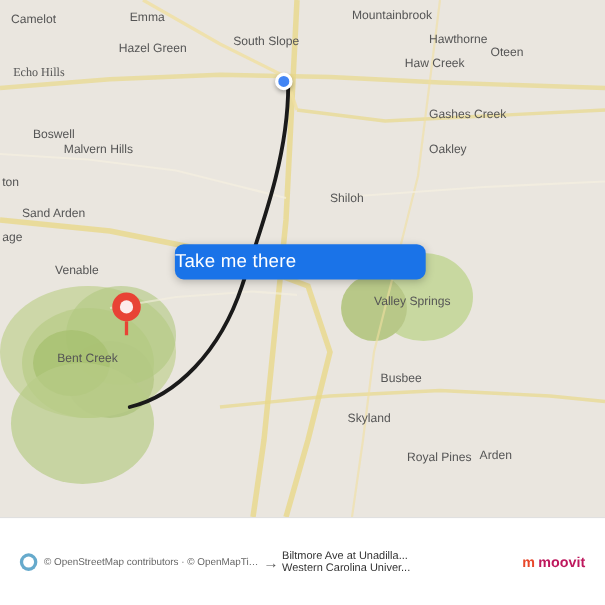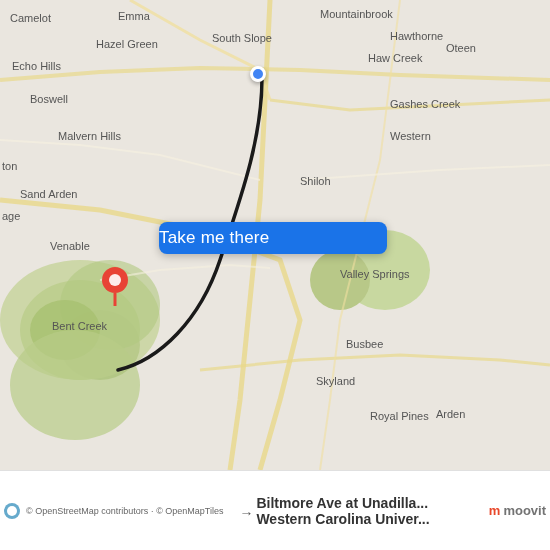--- a/index.html
+++ b/index.html
@@ -99,21 +99,21 @@
     }
 
     
     #bottom-bar {
       width: 550px;
       height: 80px;
       background: white;
       border-top: 1px solid #e0e0e0;
       display: flex;
       align-items: center;
-      padding: 0 4px;
+      padding: 0 18px;
     }
 
     .bottom-left {
       display: flex;
       align-items: center;
       gap: 6px;
       flex: 1;
       min-width: 0;
     }
 
@@ -155,27 +155,26 @@
 
     .bottom-center {
       display: flex;
       flex-direction: column;
       align-items: flex-start;
       flex: 1;
       min-width: 0;
     }
 
     .route-from, .route-to {
-      font-size: 14px;
+      font-size: 10px;
       color: #333;
       white-space: nowrap;
       overflow: hidden;
       text-overflow: ellipsis;
       max-width: 190px;
-      font-weight: bold;
     }
 
     .bottom-right {
       display: flex;
       flex-direction: column;
       align-items: flex-end;
       flex-shrink: 0;
     }
 
     .moovit-logo {
@@ -184,21 +183,21 @@
       gap: 3px;
     }
     .moovit-m {
       font-size: 13px;
       font-weight: bold;
       color: #e8472a;
     }
     .moovit-text {
       font-size: 13px;
       font-weight: bold;
-      color: #737373;
+      color: #be185d;
       text-align: right;
     }
   </style>
 </head>
 <body>
 
 <div id="map-container">
   <div class="map-bg"></div>
 
   <div class="green-area green-1"></div>
@@ -231,30 +230,30 @@
     <path d="M 300 180 L 370 175 L 440 170 L 550 165" stroke="#f5f0e0" stroke-width="2" fill="none" opacity="0.7"></path>
     <path d="M 100 280 L 160 270 L 230 265 L 270 268" stroke="#f5f0e0" stroke-width="2" fill="none" opacity="0.6"></path>
 
     <path d="M 262 78 C 262 140, 240 200, 220 260 C 200 320, 160 360, 118 370" stroke="#1a1a1a" stroke-width="3.5" fill="none" stroke-linecap="round"></path>
   </svg>
 
   <div id="map-labels">
       <span class="map-label" style="left: 10px; top: 12px;">Camelot</span>
       <span class="map-label" style="left: 118px; top: 10px;">Emma</span>
       <span class="map-label" style="left: 320px; top: 8px;">Mountainbrook</span>
-      <span class="map-label" style="left: 96px; top: 38px;">Hazel Green</span>
+      <span class="map-label" style="left: 108px; top: 38px;">Hazel Green</span>
       <span class="map-label" style="left: 212px; top: 32px;">South Slope</span>
       <span class="map-label" style="left: 390px; top: 30px;">Hawthorne</span>
       <span class="map-label" style="left: 368px; top: 52px; text-align: right;">Haw Creek</span>
       <span class="map-label" style="left: 446px; top: 42px;">Oteen</span>
-      <span class="map-label" style="left: 12px; top: 60px;">Echo Hills</span>
-      <span class="map-label" style="left: 30px; top: 93px;">Boswell</span>
+      <span class="map-label" style="left: 12px; top: 60px; font-family: Liberation Serif, serif;">Echo Hills</span>
+      <span class="map-label" style="left: 30px; top: 116px;">Boswell</span>
       <span class="map-label" style="left: 58px; top: 130px;">Malvern Hills</span>
       <span class="map-label" style="left: 390px; top: 98px;">Gashes Creek</span>
-      <span class="map-label" style="left: 390px; top: 130px;">Western</span>
+      <span class="map-label" style="left: 390px; top: 130px;">Oakley</span>
       <span class="map-label" style="left: 2px; top: 160px;">ton</span>
       <span class="map-label" style="left: 20px; top: 188px;">Sand Arden</span>
       <span class="map-label" style="left: 300px; top: 175px;">Shiloh</span>
       <span class="map-label" style="left: 2px; top: 210px;">age</span>
       <span class="map-label" style="left: 50px; top: 240px;">Venable</span>
       <span class="map-label" style="left: 340px; top: 268px;">Valley Springs</span>
       <span class="map-label" style="left: 52px; top: 320px;">Bent Creek</span>
       <span class="map-label" style="left: 320px; top: 338px; padding-left: 26px;">Busbee</span>
       <span class="map-label" style="left: 316px; top: 375px;">Skyland</span>
       <span class="map-label" style="left: 370px; top: 410px;">Royal Pines</span>

